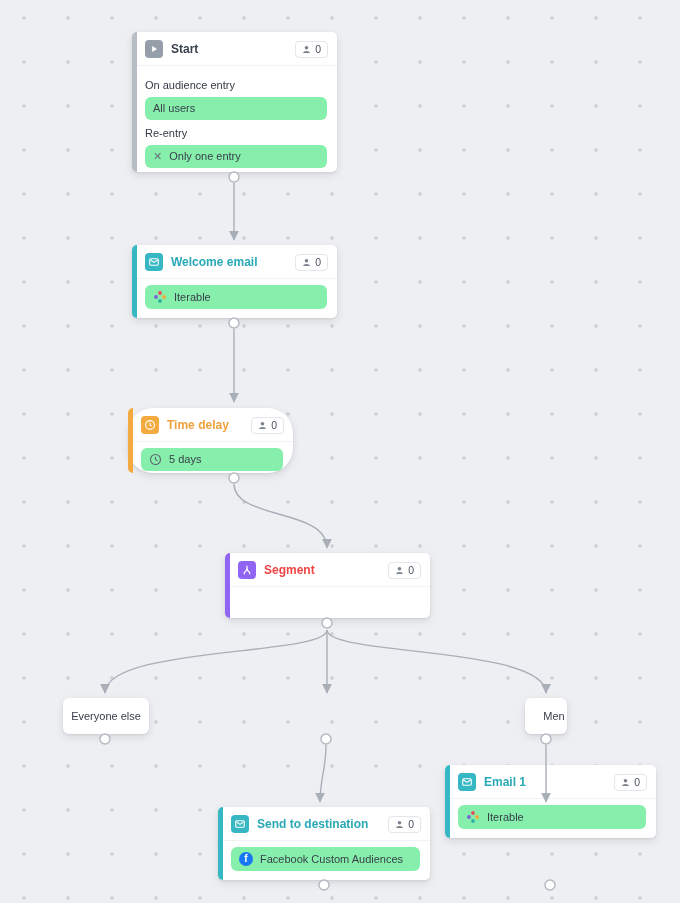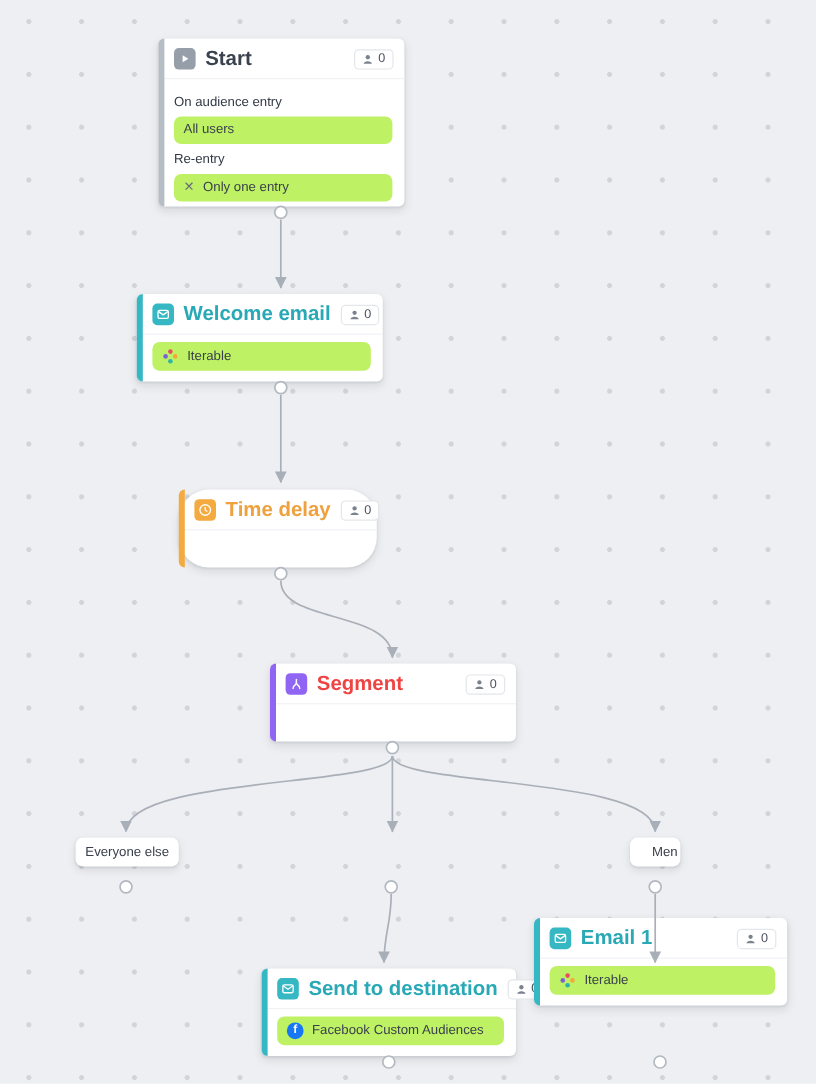--- a/index.html
+++ b/index.html
@@ -33,50 +33,50 @@
   }
   .node-icon {
     width:18px; height:18px; border-radius:4px; flex:none;
     display:flex; align-items:center; justify-content:center;
   }
   .node-icon.gray   { background:#969ea9; }
   .node-icon.teal   { background:#36b7c4; }
   .node-icon.orange { background:#f4aa3e; }
   .node-icon.purple { background:#9165f3; }
 
-  .node-title { flex:1; font-size:17px; font-weight:bold; color:#3a424e; line-height:18px; white-space:nowrap; }
+  .node-title { flex:1; font-size:12px; font-weight:bold; color:#3a424e; line-height:18px; white-space:nowrap; }
   .node-title.teal   { color:#29a8b6; }
   .node-title.orange { color:#eea13c; }
   .node-title.purple { color:#ef4444; }
 
   .badge {
     flex:none; display:flex; align-items:center; gap:4px;
     border:1px solid #e3e6ea; border-radius:4px; background:#fff;
     padding:1px 6px; font-size:10.5px; color:#4a5260; line-height:13px;
   }
 
   .node-body { padding:6px 10px 8px 13px; }
   .field-label { font-size:11px; color:#333a45; margin:7px 0 6px; line-height:12px; }
   .chip {
     display:flex; align-items:center; gap:7px;
-    background:#bef264; border-radius:6px; padding:5px 8px;
+    background:#86efac; border-radius:6px; padding:5px 8px;
     font-size:11px; color:#39404b; line-height:13px; white-space:nowrap;
   }
   .chip .x-glyph { color:#69707c; font-size:11px; line-height:11px; }
 
   .fb-circle {
     width:14px; height:14px; border-radius:50%; background:#1877f2; flex:none;
     color:#fff; font-size:10px; font-weight:bold; line-height:14px; text-align:center;
   }
 
   .branch-label {
     position:absolute; z-index:2; background:#fff; border-radius:6px;
     box-shadow:0 1px 2px rgba(16,24,40,.08), 0 3px 8px rgba(16,24,40,.10);
     display:flex; align-items:center; justify-content:center;
-    font-size:11px; color:#39404b; height:24px;
+    font-size:11px; color:#39404b; height:36px;
   }
 </style>
 </head>
 <body>
 
 <div class="canvas">
 
   <div class="node" style="left:132px; top:32px; width:205px; height:140px;">
     <div class="accent gray"></div>
     <div class="node-header">
@@ -100,21 +100,21 @@
         <span>All users</span>
       </div>
       <div class="field-label">Re-entry</div>
       <div class="chip">
         <span class="x-glyph">✕</span>
         <span>Only one entry</span>
       </div>
     </div>
   </div>
 
-  <div class="node" style="left:114px; top:245px; width:205px; height:73px;">
+  <div class="node" style="left:132px; top:245px; width:205px; height:73px;">
     <div class="accent teal"></div>
     <div class="node-header">
       <span class="node-icon teal">
         <svg width="12" height="12" viewBox="0 0 12 12" fill="none" stroke="#fff" stroke-width="1.1">
             <rect x="1.7" y="2.7" width="8.6" height="6.6" rx="1.2"></rect>
             <path d="M2.2 3.7 L6 6.4 L9.8 3.7"></path>
           </svg>
       </span>
       <span class="node-title teal">Welcome email</span>
       <span class="badge">
@@ -131,37 +131,46 @@
           <circle cx="7" cy="3" r="1.9" fill="#ea4e5d"></circle>
             <circle cx="11" cy="7" r="1.9" fill="#f5a73b"></circle>
           <circle cx="7" cy="11" r="1.9" fill="#2cb5a6"></circle>
             <circle cx="3" cy="7" r="1.9" fill="#7a5fd8"></circle>
         </svg>
         <span>Iterable</span>
       </div>
     </div>
   </div>
 
-  <div class="node" style="left:149px; top:408px; width:165px; height:65px;border-radius:25px;">
+  <div class="node" style="left:128px; top:408px; width:165px; height:65px;border-radius:25px;">
     <div class="accent orange"></div>
     <div class="node-header">
       <span class="node-icon orange">
         <svg width="12" height="12" viewBox="0 0 12 12" fill="none" stroke="#fff" stroke-width="1.1">
             <circle cx="6" cy="6" r="4.4"></circle>
             <path d="M6 3.6 V6 L7.8 7.2"></path>
           </svg>
       </span>
       <span class="node-title orange">Time delay</span>
       <span class="badge">
         <svg width="9" height="9" viewBox="0 0 10 10" fill="#7a828e">
             <circle cx="5" cy="3" r="2"></circle>
             <path d="M1.2 9 C1.2 5.9 8.8 5.9 8.8 9 Z"></path>
           </svg>
         <span>0</span>
       </span>
+    </div>
+    <div class="node-body">
+      <div class="chip">
+        <svg width="13" height="13" viewBox="0 0 12 12" fill="none" stroke="#5d6570" stroke-width="1">
+            <circle cx="6" cy="6" r="4.6"></circle>
+            <path d="M6 3.4 V6 L7.9 7.3"></path>
+          </svg>
+        <span>5 days</span>
+      </div>
     </div>
   </div>
 
   <div class="node" style="left:225px; top:553px; width:205px; height:65px;">
     <div class="accent purple"></div>
     <div class="node-header">
       <span class="node-icon purple">
         <svg width="12" height="12" viewBox="0 0 12 12" fill="none" stroke="#fff" stroke-width="1.2" stroke-linecap="round">
             <path d="M6 2.2 V5"></path>
             <path d="M6 5 C6 7.2 3.2 6.8 3.2 9.8"></path>

